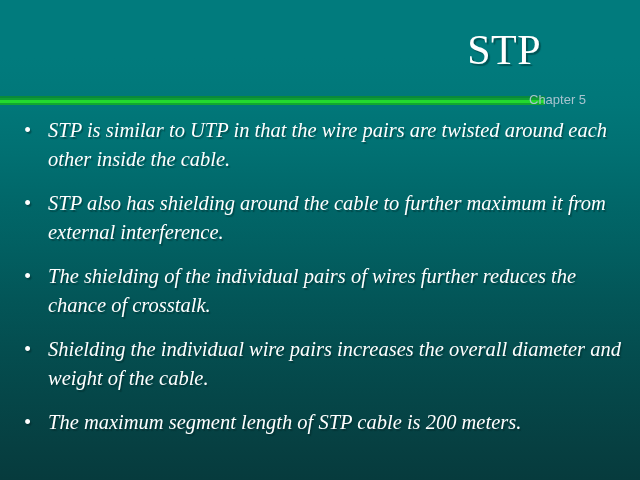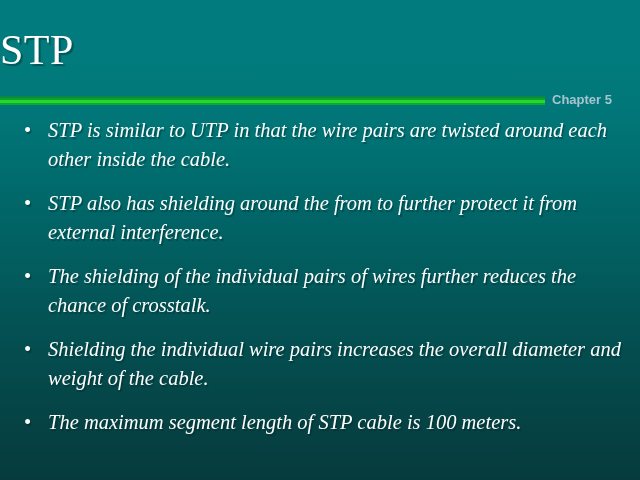--- a/index.html
+++ b/index.html
@@ -30,21 +30,21 @@
     font-family: "Liberation Serif", "DejaVu Serif", serif;
     -webkit-font-smoothing: antialiased;
   }
 
   
   #title-area {
     position: absolute;
     left: 0;
     top: 26px;
     width: 541px;
-    text-align: left;
+    text-align: right;
   }
   #slide-title {
     display: inline-block;
     font-family: "Liberation Serif", "DejaVu Serif", serif;
     font-size: 42px;
     line-height: 48px;
     color: #ffffff;
     letter-spacing: 0.5px;
     text-shadow: 2px 2px 1px rgba(0, 40, 40, 0.45);
   }
@@ -63,28 +63,27 @@
     width: 100%;
   }
   .band-dark-top   { top: 1px; height: 2px; background: #0a8a3a; }
   .band-mid-dark   { top: 3px; height: 2px; background: #0f9e34; }
   .band-bright     { top: 5px; height: 3px; background: #22d92e; }
   .band-mid-bottom { top: 8px; height: 2px; background: #12a72f; }
 
   
   #chapter-label {
     position: absolute;
-    left: 552px;
+    left: 529px;
     top: 92px;
     font-family: "Liberation Sans", "DejaVu Sans", sans-serif;
     font-size: 13px;
     line-height: 16px;
     color: #a8c4cf;
     white-space: nowrap;
-    font-weight: bold;
   }
 
   
   #bullet-list {
     position: absolute;
     left: 14px;
     top: 116px;
     width: 614px;
   }
   .bullet-item {
@@ -133,32 +132,32 @@
 
   <div id="bullet-list">
 
     <div class="bullet-item">
       <span class="bullet-marker">•</span>
       <span class="bullet-text">STP is similar to UTP in that the wire pairs are twisted around each other inside the cable.</span>
     </div>
 
     <div class="bullet-item">
       <span class="bullet-marker">•</span>
-      <span class="bullet-text">STP also has shielding around the from to further protect it from external interference.</span>
+      <span class="bullet-text">STP also has shielding around the cable to further maximum it from external interference.</span>
     </div>
 
     <div class="bullet-item">
       <span class="bullet-marker">•</span>
       <span class="bullet-text">The shielding of the individual pairs of wires further reduces the chance of crosstalk.</span>
     </div>
 
     <div class="bullet-item">
       <span class="bullet-marker">•</span>
       <span class="bullet-text">Shielding the individual wire pairs increases the overall diameter and weight of the cable.</span>
     </div>
 
     <div class="bullet-item">
       <span class="bullet-marker">•</span>
-      <span class="bullet-text">The maximum segment length of STP cable is 100 meters.</span>
+      <span class="bullet-text">The maximum segment length of STP cable is 200 meters.</span>
     </div>
 
   </div>
 </div>
 
 </body></html>

